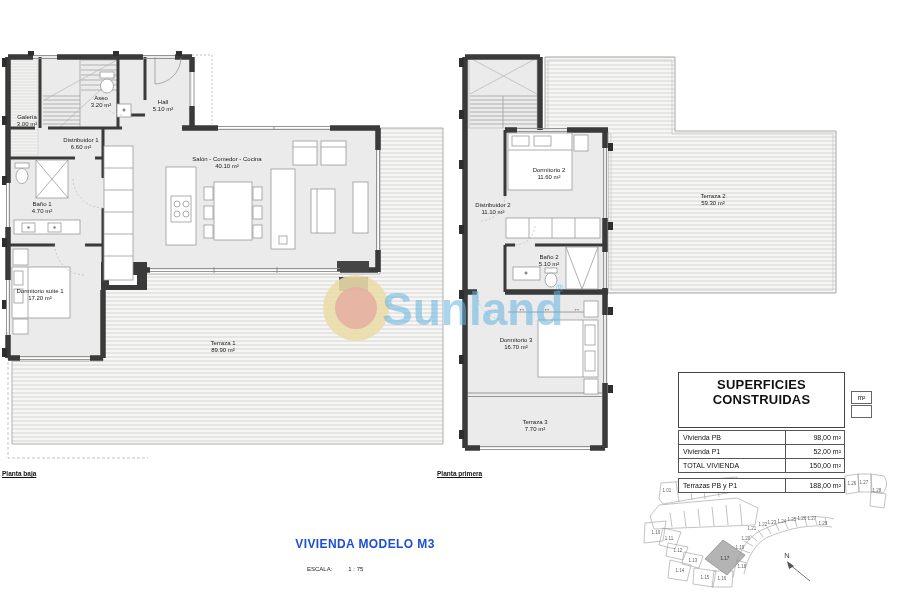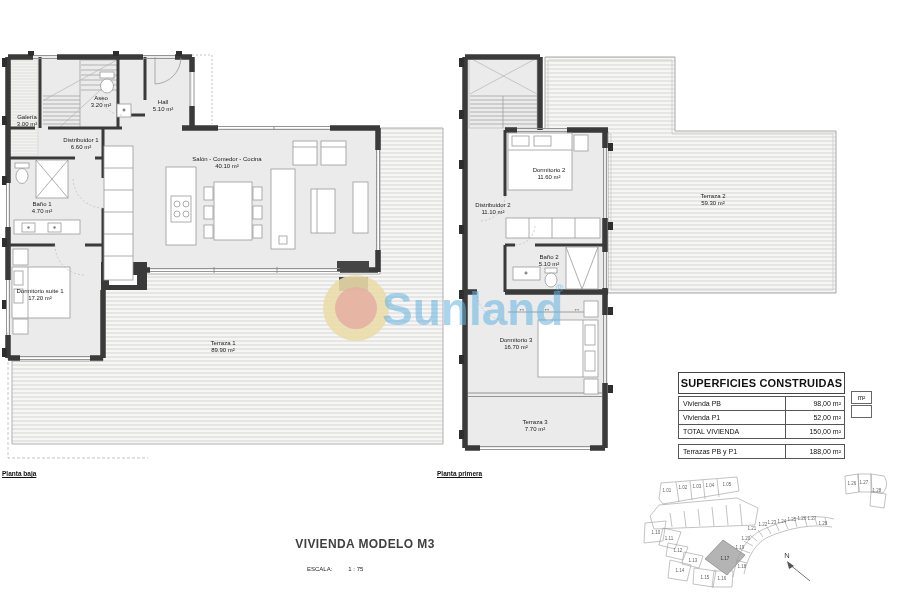--- a/index.html
+++ b/index.html
@@ -6,37 +6,37 @@
   #canvas{position:relative;width:900px;height:600px;background:#fff;overflow:hidden;
           font-family:"Liberation Sans", sans-serif;}
   #plan-svg{position:absolute;left:0;top:0;}
   .rl{position:absolute;transform:translate(-50%,-50%);text-align:center;
       font-size:6px;line-height:7px;color:#222;white-space:nowrap;z-index:10;}
   .caption{position:absolute;font-size:6.5px;font-weight:bold;color:#111;
            text-decoration:underline;z-index:10;}
   .wm{position:absolute;left:318px;top:268px;z-index:20;pointer-events:none;}
   
   .tbl{position:absolute;left:678px;top:372px;width:167px;z-index:10;color:#111;}
-  .tbl-head{border:1.1px solid #444;font-size:11px;font-weight:bold;text-align:center;
-            padding:4px 0 4px 0;letter-spacing:.2px;background:#fff;}
+  .tbl-head{border:1.1px solid #444;font-size:13px;font-weight:bold;text-align:center;
+            padding:4px 0 20px 0;letter-spacing:.2px;background:#fff;}
   .tbl-body{margin-top:2px;border:1px solid #555;background:#fff;}
   .trow{display:flex;align-items:center;height:13px;font-size:7px;}
   .tbl-body .trow{border-bottom:1px solid #555;}
   .tbl-body .trow:last-child{border-bottom:none;}
   .trow .lab{flex:1;padding-left:4px;}
   .trow .val{width:55px;border-left:1px solid #555;text-align:right;padding-right:3px;
              align-self:stretch;display:flex;align-items:center;justify-content:flex-end;}
   .tbl-foot{margin-top:5px;border:1px solid #555;background:#fff;}
   .ptbl{position:absolute;left:851px;top:391px;width:21px;z-index:10;}
   .ptbl .c{border:1px solid #666;height:11px;font-size:6.5px;display:flex;
            align-items:center;justify-content:center;color:#111;background:#fff;}
   .ptbl .c + .c{margin-top:1px;}
   
   .ttl{position:absolute;left:250px;top:537px;width:230px;text-align:center;
-       font-size:12px;font-weight:bold;letter-spacing:.4px;color:#404040;z-index:10;}
+       font-size:12px;font-weight:bold;letter-spacing:.4px;color:#1d4ed8;z-index:10;}
   .scale{position:absolute;left:307px;top:566px;font-size:6px;color:#222;z-index:10;}
   .scale .sv{margin-left:16px;}
 </style>
 </head>
 <body>
 
 <div id="canvas">
 
 <svg id="plan-svg" width="900" height="600" viewBox="0 0 900 600">
   <defs>

